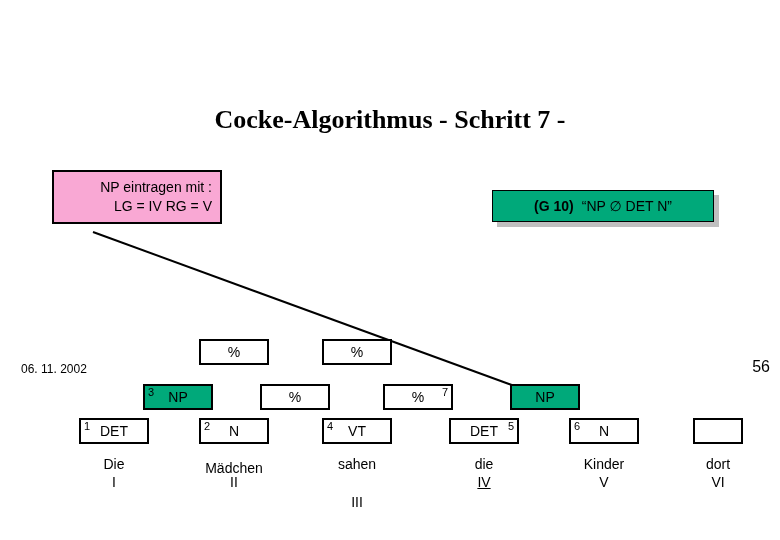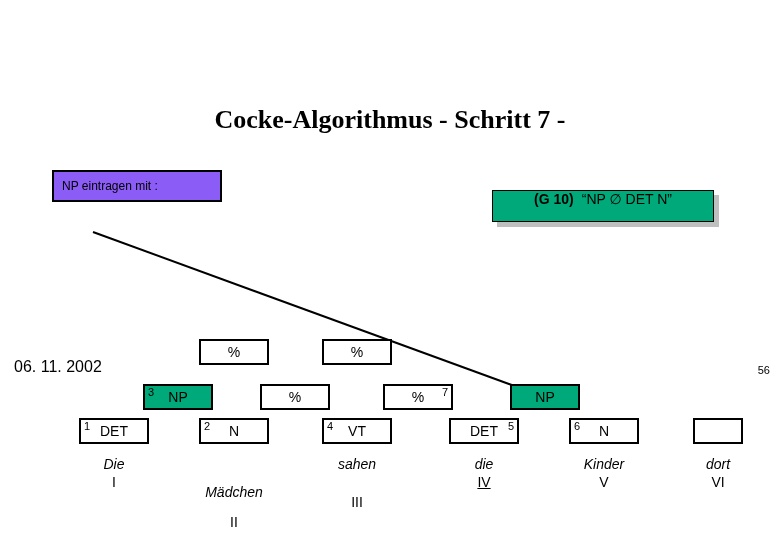--- a/index.html
+++ b/index.html
@@ -1,41 +1,42 @@
 <!DOCTYPE html>
 <html><head>
 <meta charset="utf-8">
 <style>
   * { box-sizing: border-box; margin: 0; padding: 0; }
   html, body { width: 780px; height: 540px; background: #fff; font-family: Arial, Helvetica, sans-serif; }
   .stage { position: relative; width: 780px; height: 382px; }
   .title { position: absolute; top: 105px; left: 0; right: 0; text-align: center; font-family: "Times New Roman", serif; font-size: 26px; font-weight: bold; }
-  .info-box { position: absolute; top: 170px; left: 52px; width: 170px; border: 2px solid #000; background: #8b5cf6; padding: 6px 8px; font-size: 12px; text-align: left; line-height: 1.35; }
+  .info-box { position: absolute; top: 170px; left: 52px; width: 170px; border: 2px solid #000; background: #f9a8d4; padding: 6px 8px; font-size: 14px; text-align: right; line-height: 1.35; }
   .rule-box { position: absolute; top: 190px; left: 492px; width: 222px; height: 32px; }
   .rule-shadow { position: absolute; top: 5px; left: 5px; width: 222px; height: 32px; background: #bfbfbf; }
-  .rule-front { position: absolute; top: 0; left: 0; width: 222px; height: 32px; background: #00a97a; border: 1px solid #000; display: flex; justify-content: center; font-size: 14px; }
+  .rule-front { position: absolute; top: 0; left: 0; width: 222px; height: 32px; background: #00a97a; border: 1px solid #000; display: flex; align-items: center; justify-content: center; font-size: 14px; }
   .rule-id { font-weight: bold; margin-right: 8px; }
   .cell { position: absolute; border: 2px solid #000; background: #fff; font-size: 14px; display: flex; align-items: center; justify-content: center; line-height: 1; }
   .cell.green { background: #00a97a; }
   .sup { position: absolute; top: 1px; left: 3px; font-size: 11px; }
-  .word { position: absolute; font-size: 14px; text-align: center; font-style: italic; }
+  .word { position: absolute; font-size: 14px; text-align: center; }
   .roman { position: absolute; font-size: 14px; text-align: center; }
-  .footer-date { position: absolute; left: 14px; bottom: 6px; font-size: 16px; }
-  .footer-page { position: absolute; right: 10px; bottom: 6px; font-size: 11px; }
+  .footer-date { position: absolute; left: 21px; bottom: 6px; font-size: 12px; }
+  .footer-page { position: absolute; right: 10px; bottom: 6px; font-size: 16px; }
   svg.line { position: absolute; left: 0; top: 0; width: 780px; height: 540px; pointer-events: none; }
 </style>
 </head>
 <body>
 
 <div class="stage">
 
   <div class="title">Cocke-Algorithmus - Schritt 7 -</div>
 
   <div class="info-box">
     <div>NP eintragen mit :</div>
+    <div>LG = IV RG = V</div>
   </div>
 
   <div class="rule-box">
     <div class="rule-shadow"></div>
     <div class="rule-front">
       <span class="rule-id">(G 10)</span>
       <span>“NP ∅ DET N”</span>
     </div>
   </div>
 
@@ -82,28 +83,28 @@
     <span>DET</span>
   </div>
   <div class="cell" style="left:569px; top:418px; width:70px; height:26px;">
     <span class="sup">6</span>
     <span>N</span>
   </div>
 
   <div class="cell" style="left:693px; top:418px; width:50px; height:26px;"></div>
 
   <div class="word" style="left:79px;  top:456px; width:70px;">Die</div>
-  <div class="word" style="left:184px; top:484px; width:100px;">Mädchen</div>
+  <div class="word" style="left:184px; top:460px; width:100px;">Mädchen</div>
   <div class="word" style="left:322px; top:456px; width:70px;">sahen</div>
   <div class="word" style="left:449px; top:456px; width:70px;">die</div>
   <div class="word" style="left:569px; top:456px; width:70px;">Kinder</div>
   <div class="word" style="left:688px; top:456px; width:60px;">dort</div>
 
   <div class="roman" style="left:79px;  top:474px; width:70px;">I</div>
-  <div class="roman" style="left:199px; top:474px; width:70px;margin-top:40px;">II</div>
+  <div class="roman" style="left:199px; top:474px; width:70px;">II</div>
   <div class="roman" style="left:322px; top:494px; width:70px;">III</div>
   <div class="roman" style="left:449px; top:474px; width:70px;text-decoration:underline;">IV</div>
   <div class="roman" style="left:569px; top:474px; width:70px;">V</div>
   <div class="roman" style="left:688px; top:474px; width:60px;">VI</div>
 
   <div class="footer-date">06. 11. 2002</div>
   <div class="footer-page">56</div>
 
 </div>
 

